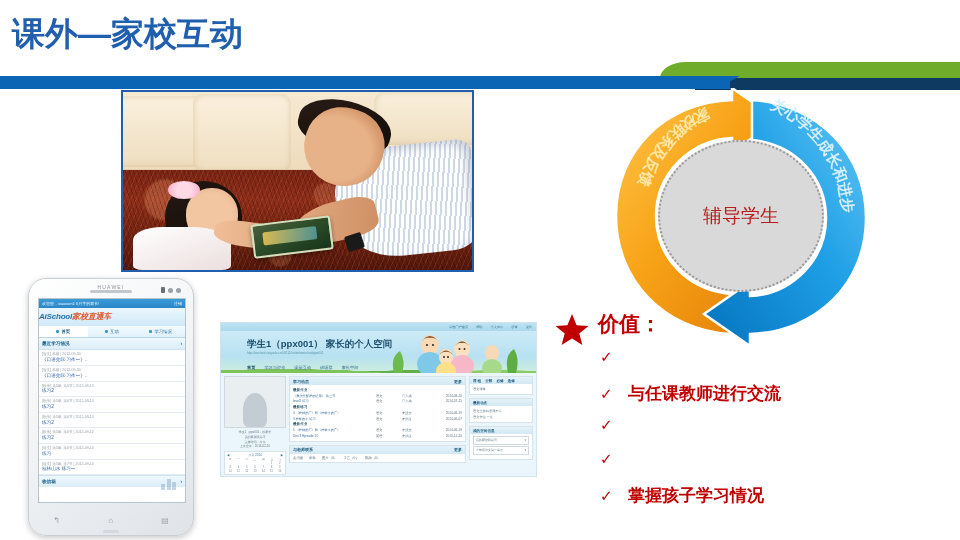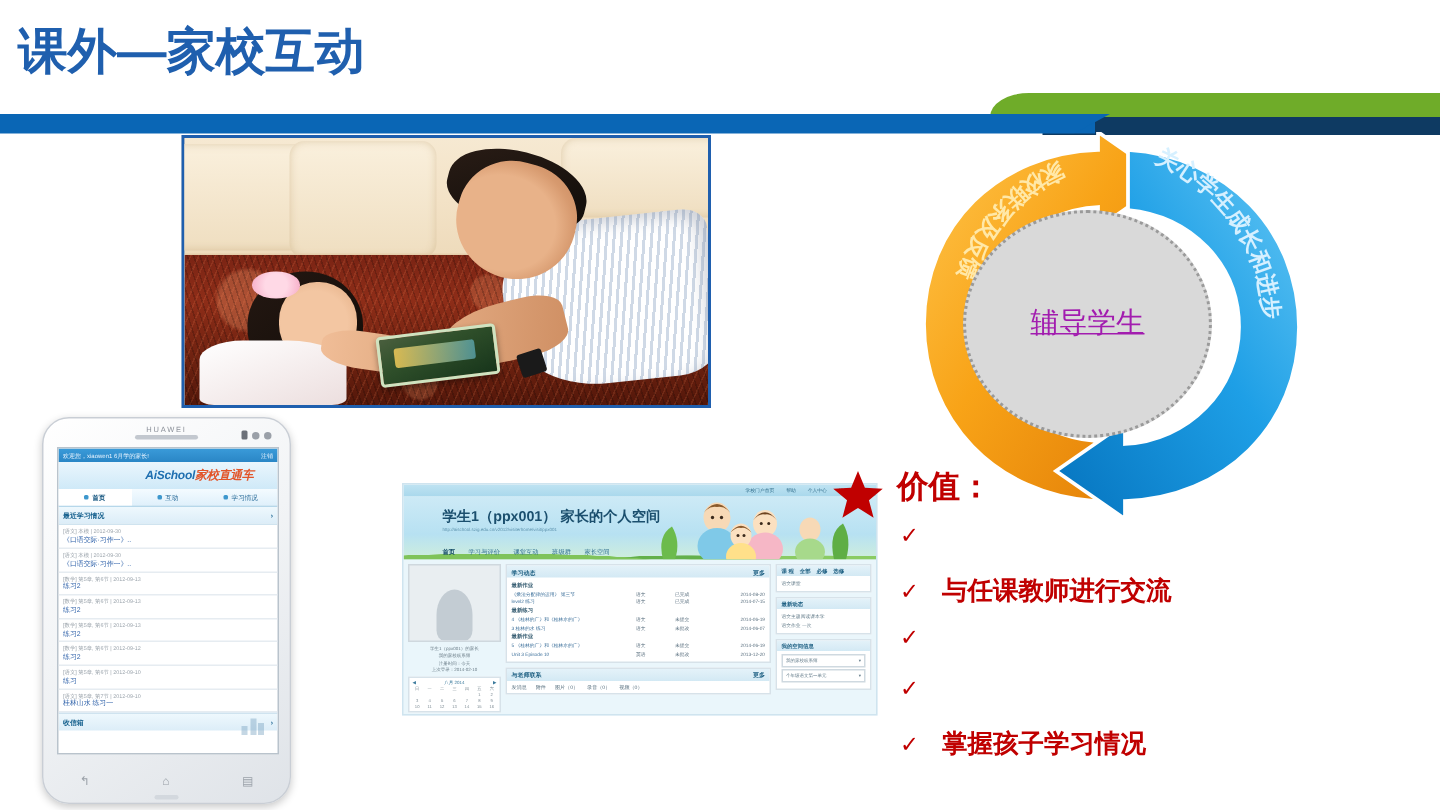--- a/index.html
+++ b/index.html
@@ -135,28 +135,27 @@
   .ph-tablet-glow {
     position:absolute; left:12%; top:22%; width:70%; height:46%;
     background:linear-gradient(90deg, rgba(255,210,90,.8), rgba(120,220,255,.5));
     border-radius:2px;
   }
 
   
   .cycle { position:absolute; left:602px; top:88px; width:278px; height:258px; }
   .cycle svg { position:absolute; left:0; top:0; }
   .cycle-center {
-    position:absolute; left:40px; top:52px; width:166px; height:152px;
+    position:absolute; left:56px; top:52px; width:166px; height:152px;
     border-radius:50%;
     background:#D9D9D9;
     border:2px dotted #9a9a9a;
     display:flex; flex-direction:column; align-items:center; justify-content:center;
-    color:#a21caf; font-size:19px; line-height:1.45; text-align:center;
+    color:#b91c1c; font-size:19px; line-height:1.45; text-align:center;
     font-family:"DejaVu Serif","Liberation Serif",serif;
-    text-decoration:underline;
   }
 
   
   .phone {
     position:absolute; left:28px; top:278px; width:166px; height:258px;
     background:linear-gradient(145deg,#ffffff 0%,#f2f4f6 45%,#dfe3e8 100%);
     border:1px solid #c9ced5; border-radius:18px;
     box-shadow:0 2px 6px rgba(0,0,0,.22);
     padding:16px 9px 22px 9px;
   }
@@ -178,21 +177,21 @@
     background:#ffffff; border:1px solid #b9c3cc; overflow:hidden;
     font-size:4.2px; line-height:1.3;
   }
   .ps-topbar {
     background:linear-gradient(180deg,#3a9bd9,#2a86c6);
     color:#e8f4ff; font-size:4px; padding:2px 3px;
     display:flex; justify-content:space-between; align-items:center;
   }
   .ps-logo {
     background:linear-gradient(180deg,#eaf6fd,#cfe9f8);
-    text-align:right; padding:4px 16px 3px 0; font-size:8px; font-weight:bold;
+    text-align:left; padding:4px 16px 3px 0; font-size:8px; font-weight:bold;
     font-style:italic; color:#1f6fb0; letter-spacing:-.2px;
   }
   .ps-logo em { color:#e2552a; font-style:italic; }
   .ps-tabs {
     display:flex; background:linear-gradient(180deg,#f4fbff,#dff0fb);
     border-bottom:1px solid #b6d7ea; font-size:4.4px; color:#2a6c99;
   }
   .ps-tab { flex:1; text-align:center; padding:3px 0; display:flex; align-items:center; justify-content:center; gap:2px;}
   .ps-tab.active { color:#14557f; font-weight:bold; background:#ffffff; }
   .ps-tab .dot { width:3px; height:3px; background:#3d97cd; border-radius:1px; display:inline-block;}
@@ -223,21 +222,20 @@
   .phone-home {
     position:absolute; left:50%; transform:translateX(-50%); bottom:2px;
     width:16px; height:3px; border-radius:2px; background:#d3d8de;
   }
 
   
   .webshot {
     position:absolute; left:220px; top:322px; width:317px; height:155px;
     background:#eaf6fb; border:1px solid #cfe4ef; overflow:hidden;
     font-size:3.6px;
-    margin-left:48px;
   }
   .ws-topstrip {
     height:8px; background:linear-gradient(180deg,#bfe3f2,#a9d8ec);
     display:flex; align-items:center; justify-content:flex-end; gap:8px;
     padding-right:4px; color:#35718f; font-size:3.2px;
   }
   .ws-hero {
     position:relative; height:42px;
     background:linear-gradient(180deg,#cdeaf6 0%,#b7e1f2 60%,#cfeedc 100%);
     overflow:hidden;

